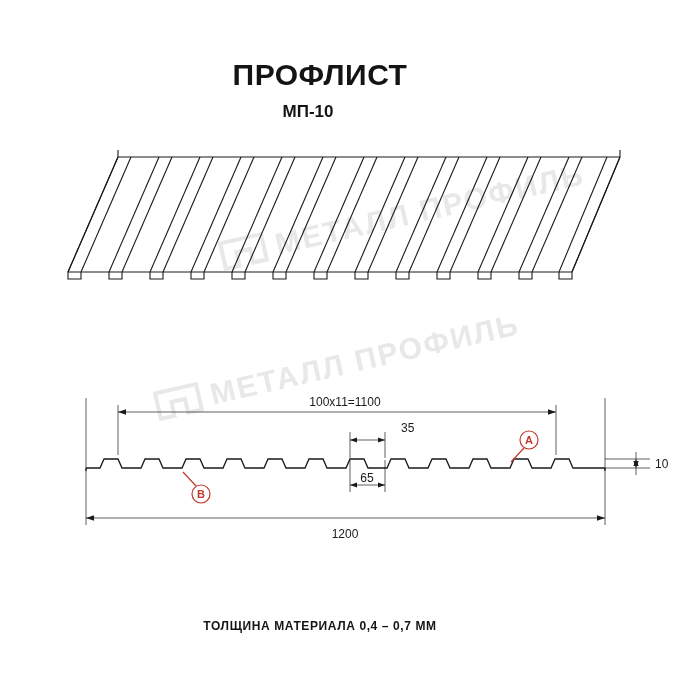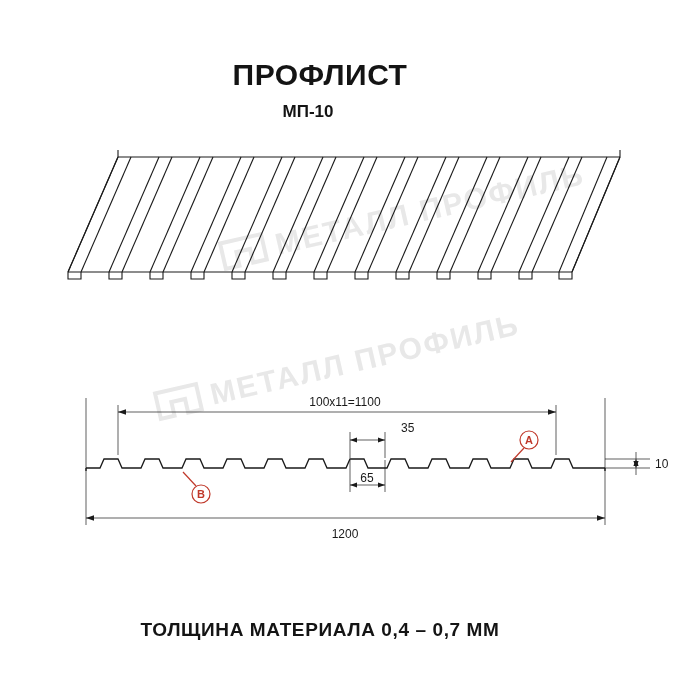--- a/index.html
+++ b/index.html
@@ -41,21 +41,21 @@
     font-size: 17px;
     font-weight: bold;
     color: #141414;
   }
   .footer-note {
     position: absolute;
     top: 619px;
     left: 0;
     width: 640px;
     text-align: center;
-    font-size: 19px;
+    font-size: 12px;
     font-weight: bold;
     letter-spacing: 0.6px;
     color: #141414;
   }
   svg {
     position: absolute;
     top: 0;
     left: 0;
     overflow: visible;
   }

